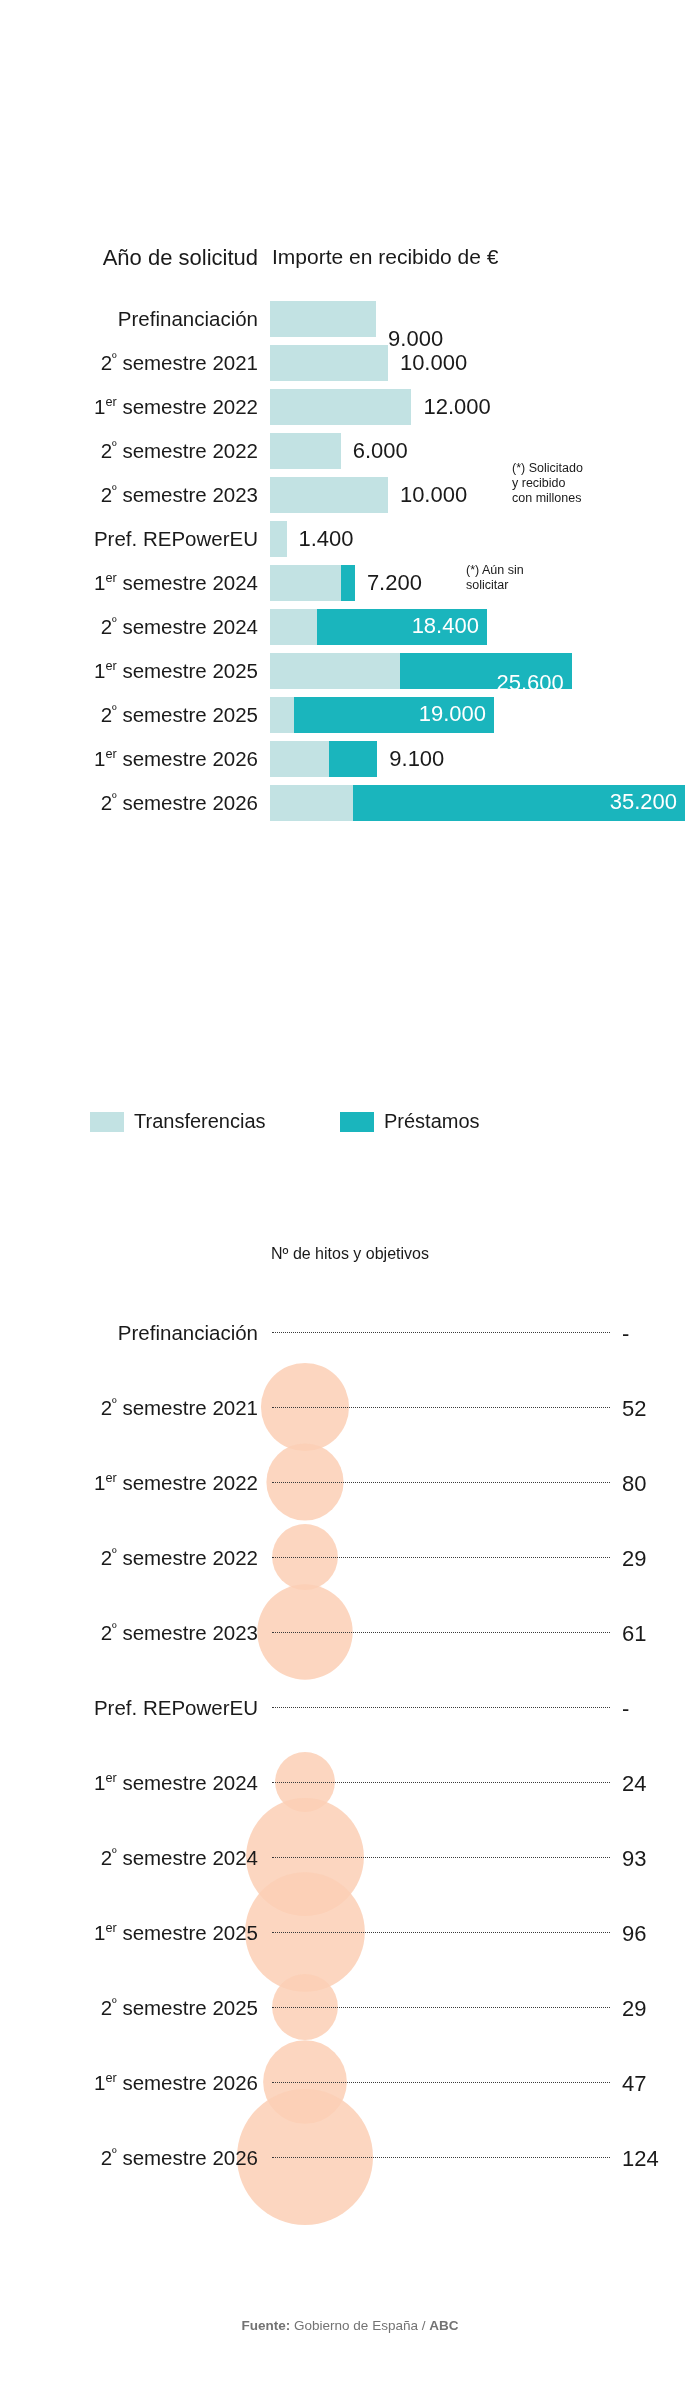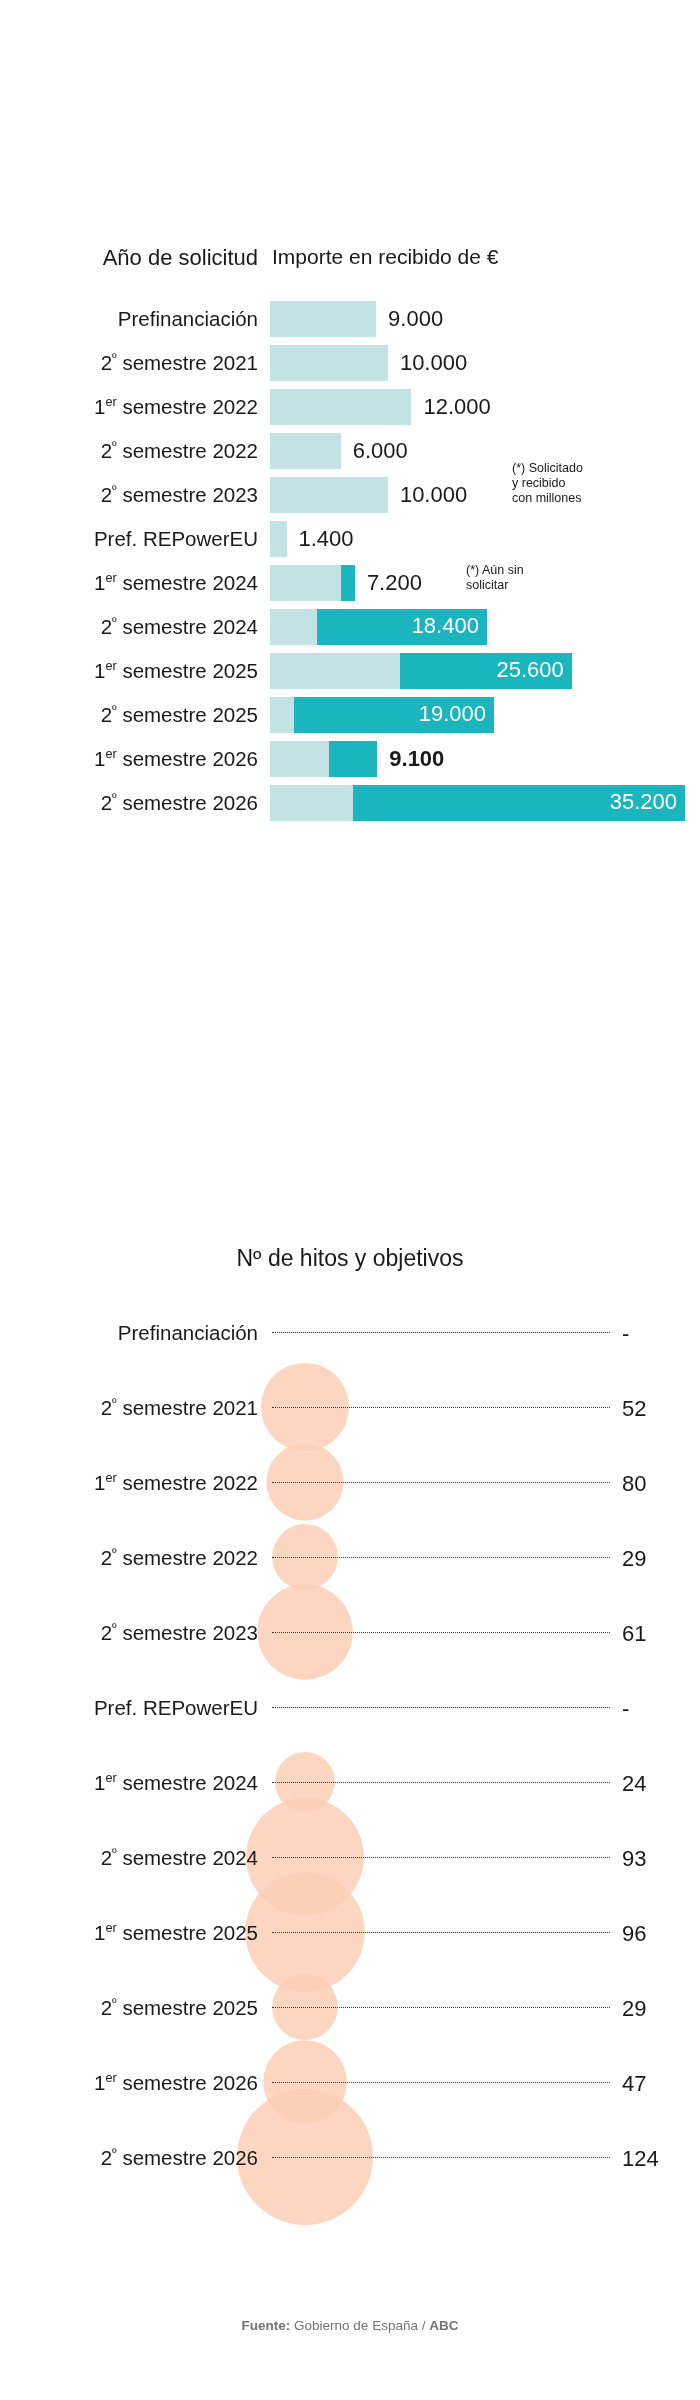--- a/index.html
+++ b/index.html
@@ -136,21 +136,21 @@
     color: #1a1a1a;
   }
 
   
   .bubble-title {
     position: absolute;
     left: 0;
     top: 1245px;
     width: 700px;
     text-align: center;
-    font-size: 23px;
+    font-size: 16px;
     color: #1a1a1a;
   }
 
   .bubble-section {
     position: absolute;
     left: 0;
     top: 1295px;
     width: 700px;
     height: 1030px;
   }
@@ -229,21 +229,21 @@
       <div class="hdr-year">Año de solicitud</div>
       <div class="hdr-amount">Importe en recibido de €</div>
     </div>
 
     <div class="bar-rows" id="bar-rows">
         <div class="bar-row">
           <div class="row-label"><span>Prefinanciación</span></div>
           <div class="bar-track" style="width: 106.108px;">
             <div class="seg seg-transfer" style="width: 106.108px;"></div>
           </div>
-          <div class="row-value" style="left: 388.108px;">9.000</div>
+          <div class="row-value" style="left: 388.108px; margin-top: 20px;">9.000</div>
         </div>
         <div class="bar-row">
           <div class="row-label"><span>2<sup>º</sup> semestre 2021</span></div>
           <div class="bar-track" style="width: 117.898px;">
             <div class="seg seg-transfer" style="width: 117.898px;"></div>
           </div>
           <div class="row-value" style="left: 399.898px;">10.000</div>
         </div>
         <div class="bar-row">
           <div class="row-label"><span>1<sup>er</sup> semestre 2022</span></div>
@@ -293,50 +293,60 @@
             <div class="seg seg-loan" style="left: 47.1591px; width: 169.773px;"></div>
           </div>
           <div class="row-value inside" style="left: 478.932px; transform: translateX(-100%);">18.400</div>
         </div>
         <div class="bar-row">
           <div class="row-label"><span>1<sup>er</sup> semestre 2025</span></div>
           <div class="bar-track" style="width: 301.818px;">
             <div class="seg seg-transfer" style="width: 129.688px;"></div>
             <div class="seg seg-loan" style="left: 129.688px; width: 172.131px;"></div>
           </div>
-          <div class="row-value inside" style="left: 563.818px; transform: translateX(-100%);">25.600</div>
+          <div class="row-value inside" style="left: 563.818px; transform: translateX(-100%); margin-top: 13px;">25.600</div>
         </div>
         <div class="bar-row">
           <div class="row-label"><span>2<sup>º</sup> semestre 2025</span></div>
           <div class="bar-track" style="width: 224.006px;">
             <div class="seg seg-transfer" style="width: 23.5795px;"></div>
             <div class="seg seg-loan" style="left: 23.5795px; width: 200.426px;"></div>
           </div>
           <div class="row-value inside" style="left: 486.006px; transform: translateX(-100%);">19.000</div>
         </div>
         <div class="bar-row">
           <div class="row-label"><span>1<sup>er</sup> semestre 2026</span></div>
           <div class="bar-track" style="width: 107.287px;">
             <div class="seg seg-transfer" style="width: 58.9489px;"></div>
             <div class="seg seg-loan" style="left: 58.9489px; width: 48.3381px;"></div>
           </div>
-          <div class="row-value" style="left: 389.287px; font-weight: bold;">9.100</div>
+          <div class="row-value" style="left: 389.287px;">9.100</div>
         </div>
         <div class="bar-row">
           <div class="row-label"><span>2<sup>º</sup> semestre 2026</span></div>
           <div class="bar-track" style="width: 415px;">
             <div class="seg seg-transfer" style="width: 82.5284px;"></div>
             <div class="seg seg-loan" style="left: 82.5284px; width: 332.472px;"></div>
           </div>
           <div class="row-value inside" style="left: 677px; transform: translateX(-100%);">35.200</div>
         </div>
       </div>
 
   </div>
 
+  <div class="legend" id="legend">
+      <div class="legend-item" style="left: 90px;">
+        <span class="legend-swatch" style="background: rgb(194, 226, 227);"></span>
+        <span class="legend-label">Transferencias</span>
+      </div>
+      <div class="legend-item" style="left: 340px;">
+        <span class="legend-swatch" style="background: rgb(26, 181, 189);"></span>
+        <span class="legend-label">Préstamos</span>
+      </div>
+    </div>
 
   <div class="bubble-title">Nº de hitos y objetivos</div>
 
   <div class="bubble-section">
     <svg class="bubble-layer" id="bubble-layer" width="700" height="1030" viewBox="0 0 700 1030">
         <circle cx="305" cy="112" r="44.04" fill="#fbcfb5" fill-opacity="0.85"></circle>
         <circle cx="305" cy="187" r="38.62" fill="#fbcfb5" fill-opacity="0.85"></circle>
         <circle cx="305" cy="262" r="32.88" fill="#fbcfb5" fill-opacity="0.85"></circle>
         <circle cx="305" cy="337" r="47.69" fill="#fbcfb5" fill-opacity="0.85"></circle>
         <circle cx="305" cy="487" r="29.92" fill="#fbcfb5" fill-opacity="0.85"></circle>

